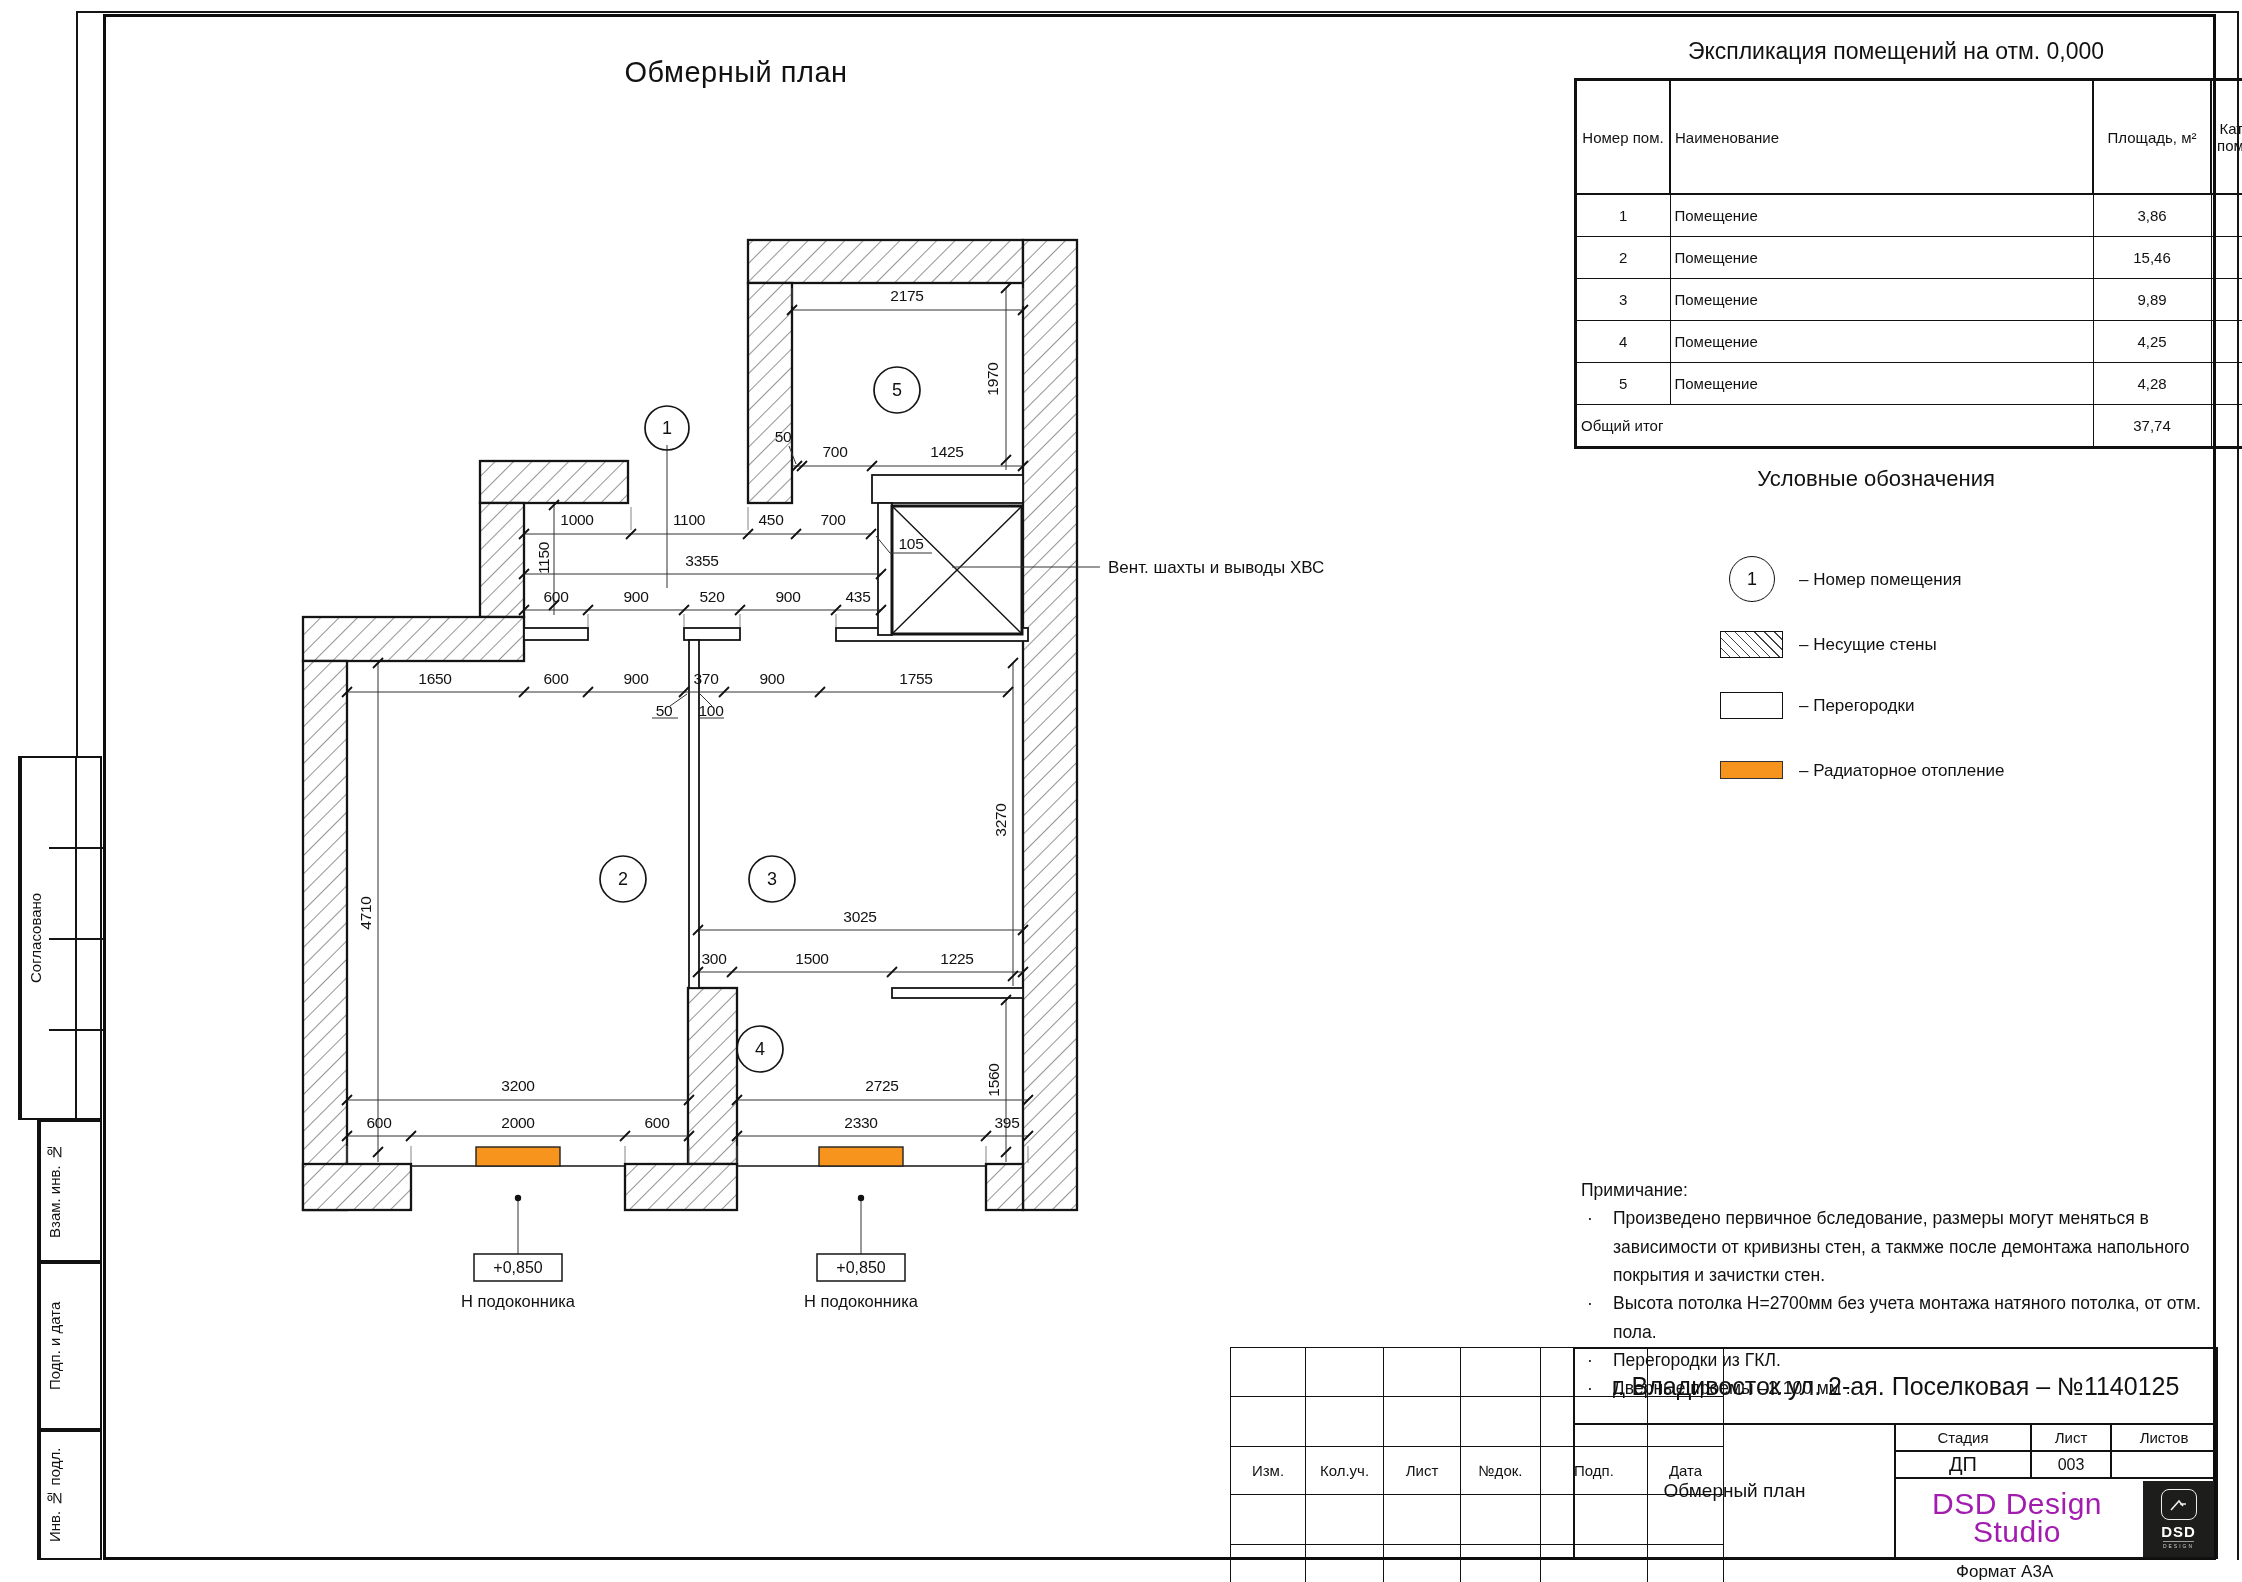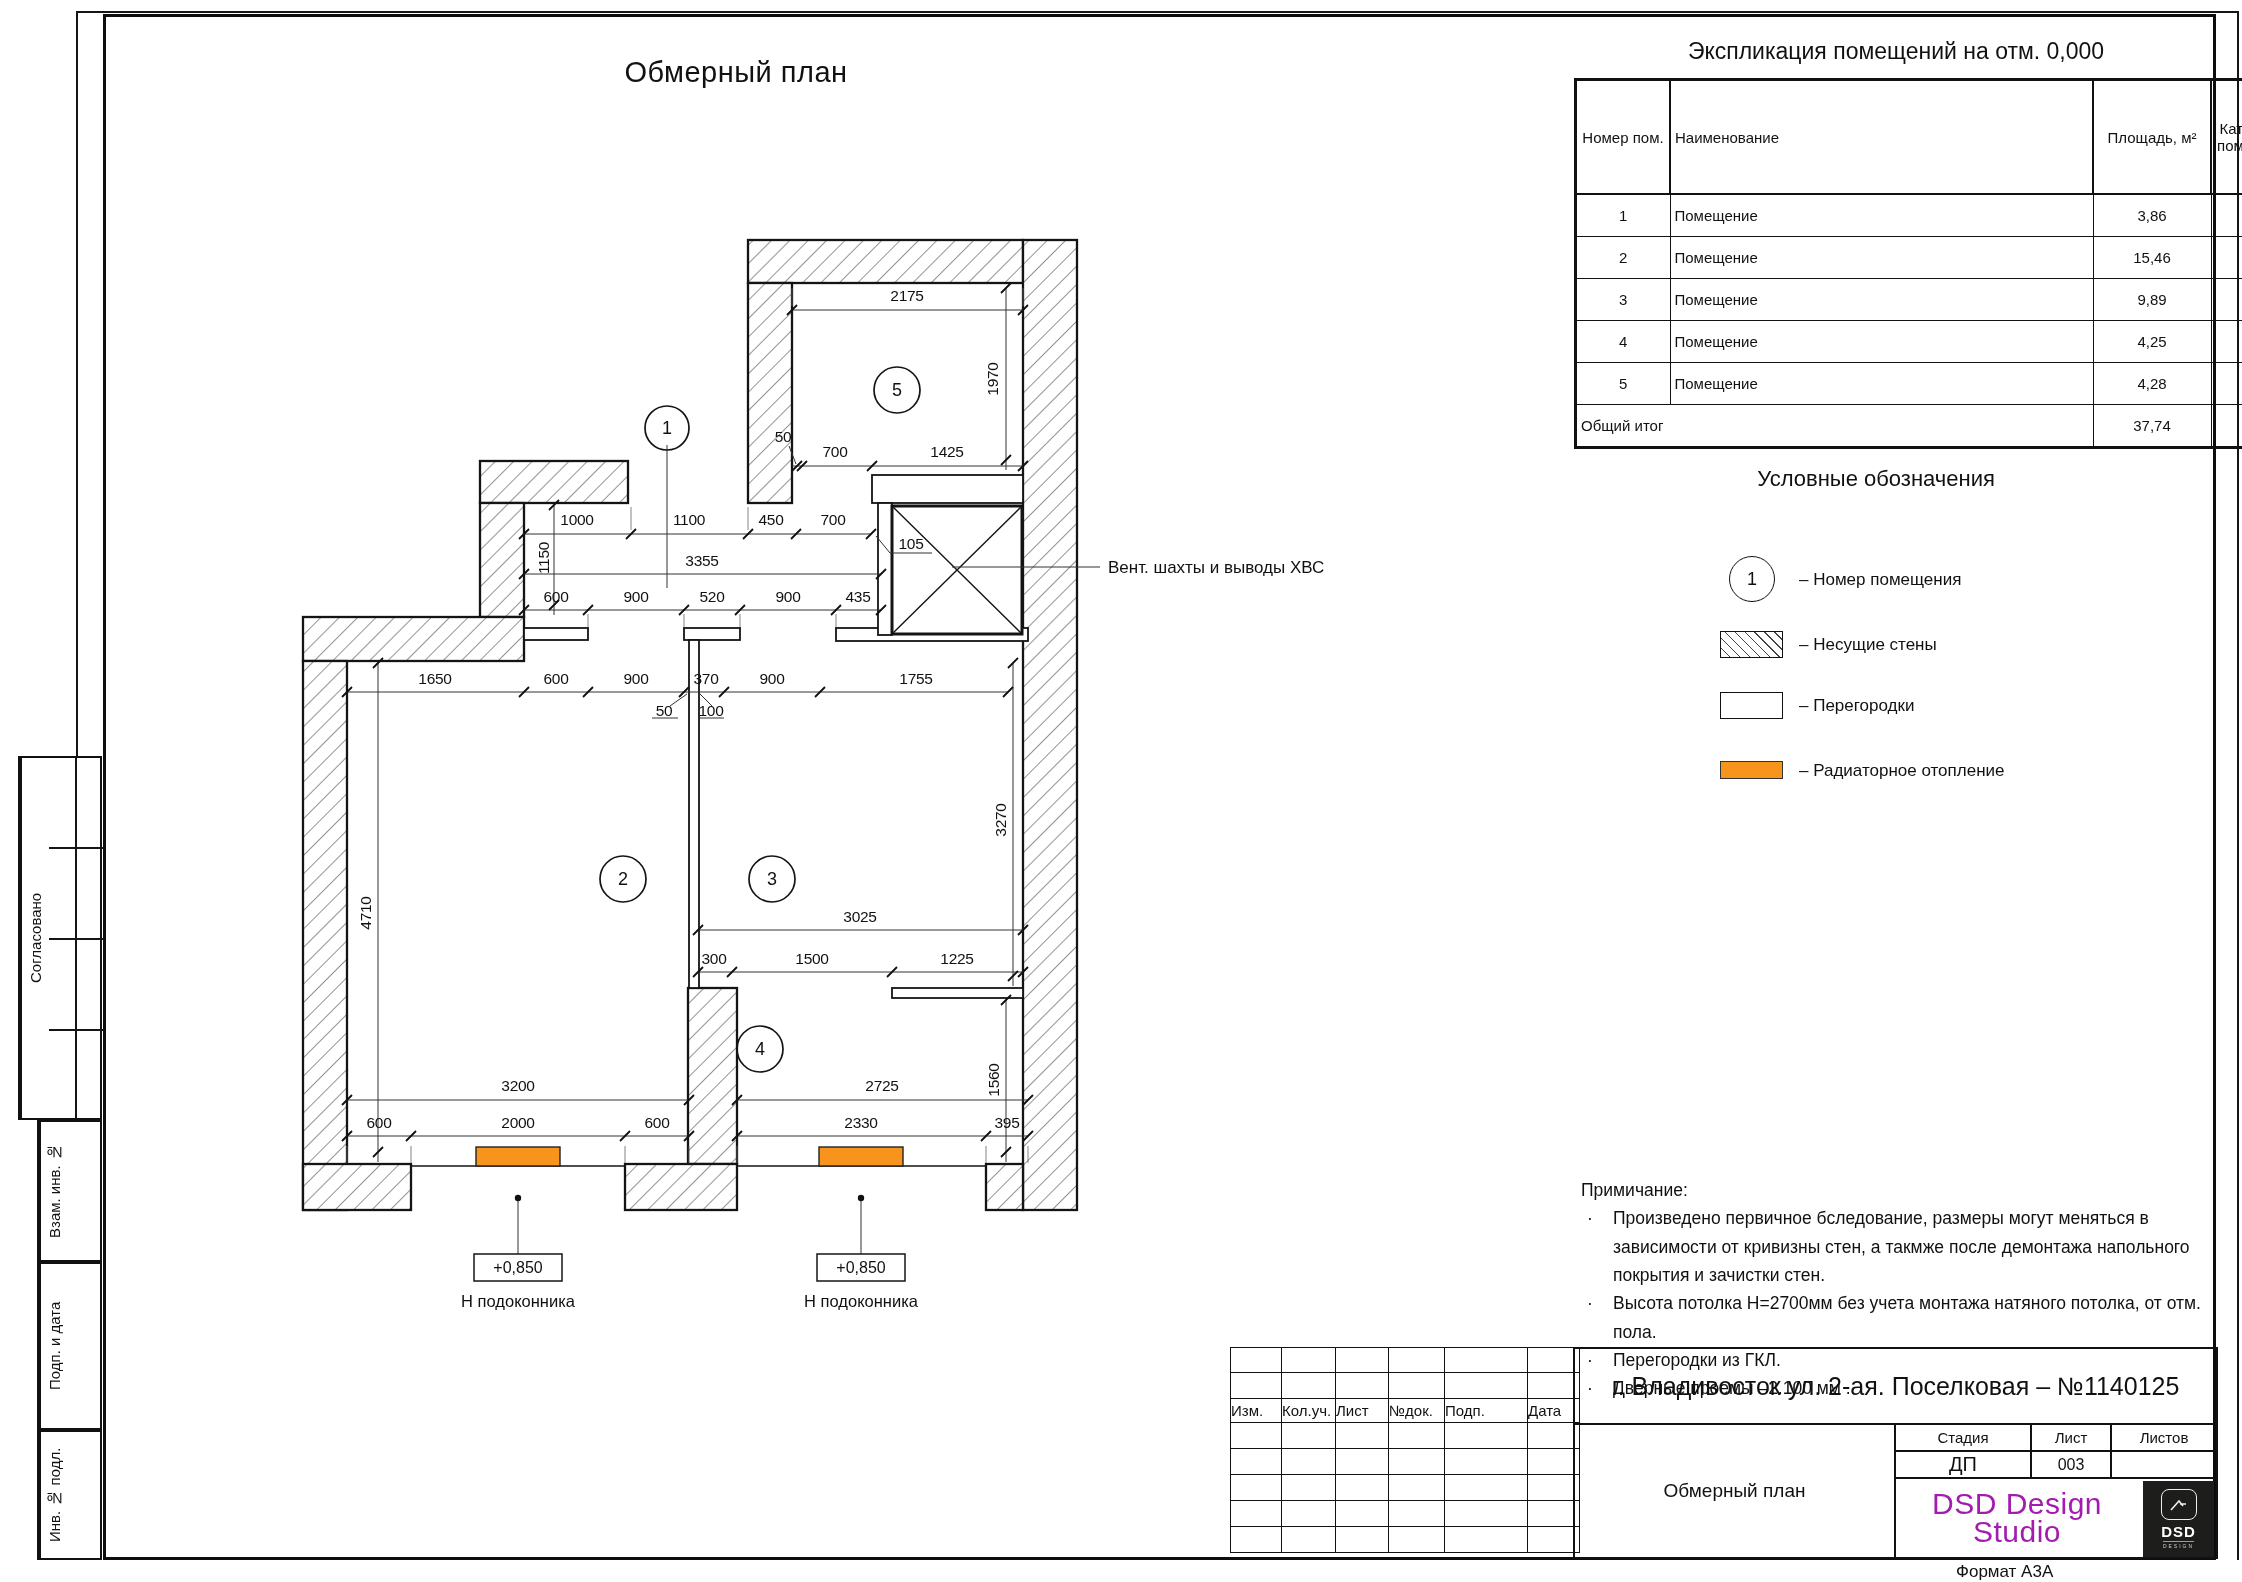--- a/index.html
+++ b/index.html
@@ -33,21 +33,21 @@
   .orangebg{background:#F7941E;border:1.4px solid #333;}
 
   
   .notes{position:absolute;left:1581px;top:1176px;width:648px;font-size:17.5px;line-height:1.62;}
   .notes .it{display:flex;}
   .notes .b{width:26px;flex:0 0 26px;text-align:left;padding-left:6px;}
 
   
   .cell{position:absolute;box-sizing:border-box;border:2.2px solid #111;display:flex;align-items:center;justify-content:center;text-align:center;}
   table.rev{position:absolute;left:1230px;top:1347px;border-collapse:collapse;table-layout:fixed;}
-  table.rev td{border:1.8px solid #111;font-size:15px;padding:0;overflow:hidden;}
+  table.rev td{border:1.8px solid #111;font-size:15px;text-align:center;padding:12px;overflow:hidden;}
   .logo-text{color:#a21caf;font-size:30px;line-height:0.95;text-align:center;letter-spacing:0.5px;}
   .logo-sq{position:absolute;left:2143px;top:1481px;width:71px;height:76px;background:#1d1d1b;color:#fff;
            display:flex;flex-direction:column;align-items:center;justify-content:center;}
   .logo-mark{border:1.6px solid #eee;border-radius:8px;width:34px;height:29px;display:flex;align-items:center;justify-content:center;margin-bottom:3px;}
   .logo-dsd{font-size:15px;font-weight:bold;letter-spacing:1px;}
   .logo-sub{font-size:5px;letter-spacing:2px;color:#cfcfcf;border-top:1px solid #9a9a9a;padding-top:1px;margin-top:1px;}
   .format{position:absolute;left:1956px;top:1562px;font-size:17px;}
 
   
   .vtext{writing-mode:vertical-rl;transform:rotate(180deg);font-size:15px;white-space:nowrap;

